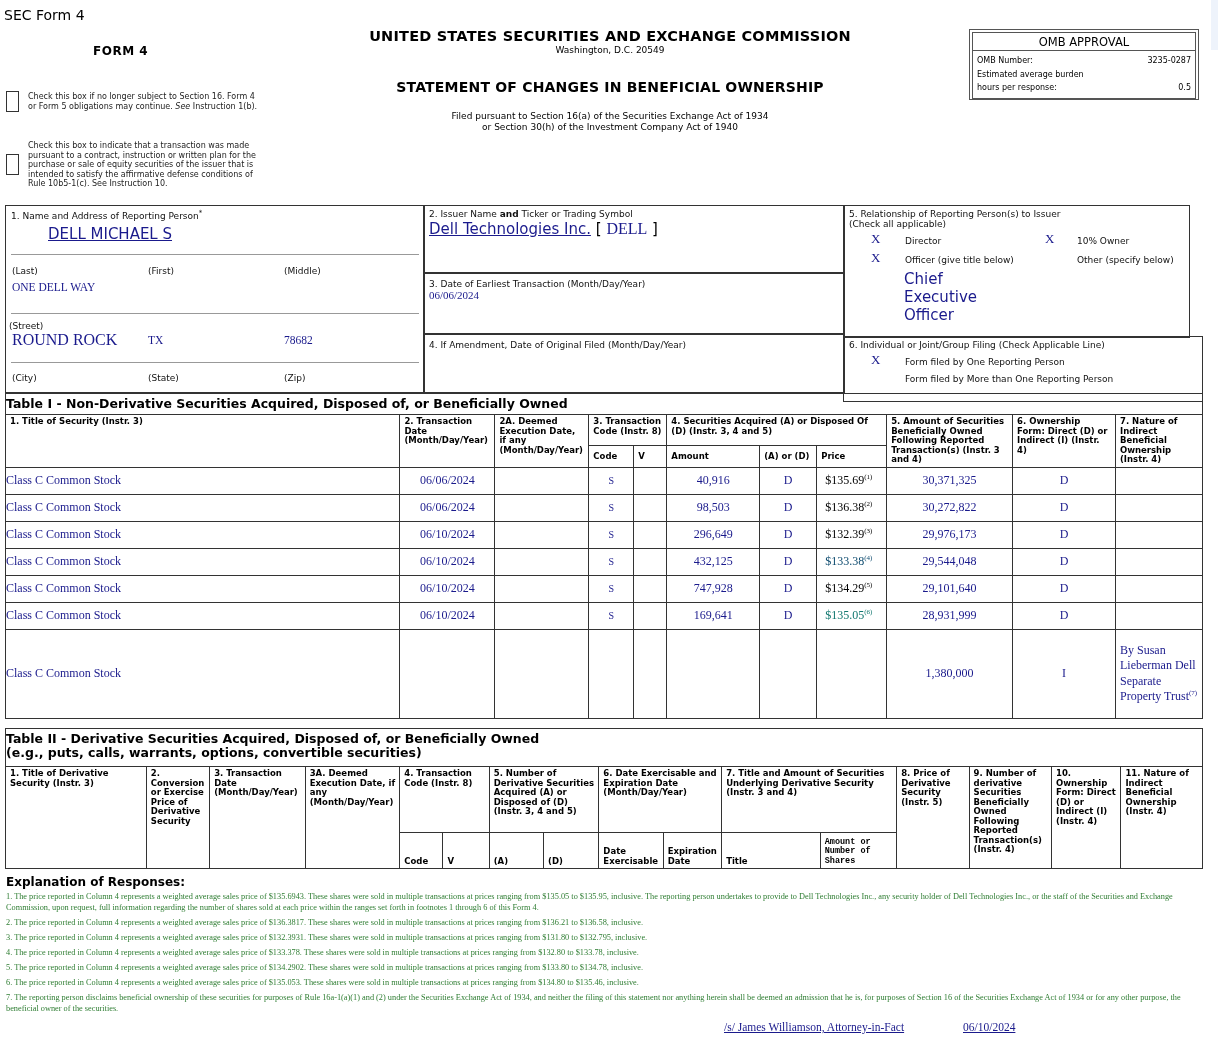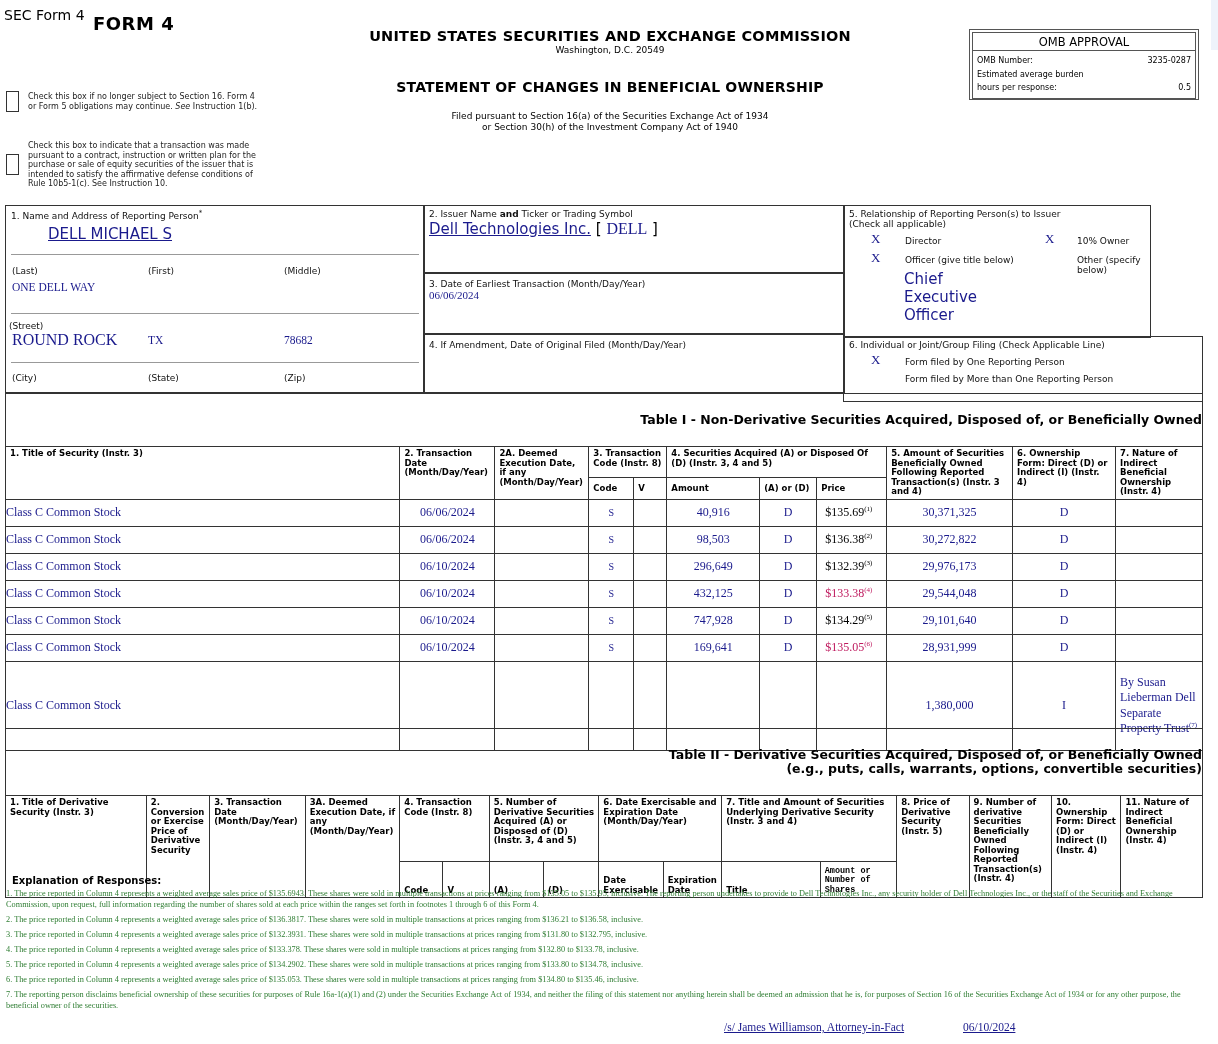--- a/index.html
+++ b/index.html
@@ -3,21 +3,21 @@
 <meta charset="utf-8">
 <style>
   * { box-sizing: border-box; margin: 0; padding: 0; }
   html, body { width: 1218px; height: 1044px; background: #fff; overflow: hidden; }
   body { font-family: "DejaVu Sans", sans-serif; color: #000; position: relative; }
   .serif { font-family: "Liberation Serif", serif; }
   .blue { color: #1a1a8c; }
   a.blue { color: #1a1a8c; text-decoration: underline; }
 
   #doc-title { position: absolute; left: 4px; top: 7px; font-size: 14px; }
-  #form-label { position: absolute; left: 93px; top: 13px; font-size: 18px; font-weight: bold; letter-spacing: 0.5px; }
+  #form-label { position: absolute; left: 93px; top: 44px; font-size: 12px; font-weight: bold; letter-spacing: 0.5px; }
 
   .check-row { position: absolute; left: 6px; display: flex; align-items: center; }
   .checkbox { width: 13px; height: 21px; border: 1.5px solid #333; margin-right: 9px; flex: 0 0 auto; }
   .check-text { font-size: 8px; line-height: 9.5px; color: #222; width: 230px; }
 
   #sec-header { position: absolute; left: 355px; top: 28px; width: 510px; text-align: center; }
   #sec-header .h1 { font-size: 14.5px; font-weight: bold; letter-spacing: 0.2px; }
   #sec-header .sub { font-size: 9px; margin-top: 1px; }
   #sec-header .h2 { font-size: 14px; font-weight: bold; margin-top: 24px; letter-spacing: 0.2px; }
   #sec-header .filed { font-size: 9px; line-height: 10.5px; margin-top: 16px; }
@@ -31,27 +31,27 @@
 
   
   .box { position: absolute; border: 1.5px solid #333; }
   .lbl { font-size: 9px; color: #111; }
   .hr { position: absolute; height: 1px; background: #999; }
 
   
   table { border-collapse: collapse; position: absolute; }
   td, th { border: 1.5px solid #333; vertical-align: top; }
   th { font-size: 8.5px; font-weight: bold; text-align: left; padding: 2px 4px; line-height: 9.5px; }
-  .tcap { text-align: right; font-size: 12.5px; font-weight: bold; padding: 19px 0; line-height: 14px; }
+  .tcap { text-align: left; font-size: 12.5px; font-weight: bold; padding: 3px 0; line-height: 14px; }
   .row td { height: 27px; vertical-align: middle; font-family: "Liberation Serif", serif; font-size: 12px; color: #1a1a8c; }
   .c { text-align: center; }
   sup { font-size: 7px; vertical-align: super; line-height: 0; }
 
   #explain { position: absolute; left: 6px; top: 875px; width: 1200px; }
-  #explain .title { font-size: 10px; font-weight: bold; margin-left: 6px; }
+  #explain .title { font-size: 12px; font-weight: bold; }
   #explain .fn { font-family: "Liberation Serif", serif; font-size: 8.3px; color: #2e7d32; line-height: 11px; margin-top: 4px; }
 
   #signature { position: absolute; top: 1021px; font-family: "Liberation Serif", serif; font-size: 11.5px; }
 </style>
 </head>
 <body>
 
 <div id="scroll-strip"></div>
 
 <div id="doc-title">SEC Form 4</div>
@@ -124,21 +124,21 @@
 
 <div class="box" style="left:423px; top:272px; width:422px; height:63px;">
   <div class="lbl" style="position:absolute; left:5px; top:6px;">3. Date of Earliest Transaction (Month/Day/Year)</div>
   <div class="serif blue" style="position:absolute; left:5px; top:16px; font-size:11px;">06/06/2024</div>
 </div>
 
 <div class="box" style="left:423px; top:333px; width:422px; height:60px;">
   <div class="lbl" style="position:absolute; left:5px; top:6px;">4. If Amendment, Date of Original Filed (Month/Day/Year)</div>
 </div>
 
-<div class="box" style="left:843px; top:205px; width:308px; height:133px;">
+<div class="box" style="left:843px; top:205px; width:347px; height:133px;">
   <div class="lbl" style="position:absolute; left:5px; top:3px; line-height:10px;">
     <div>5. Relationship of Reporting Person(s) to Issuer</div>
     <div>(Check all applicable)</div>
   </div>
   <div class="serif blue" style="position:absolute; left:27px; top:25px; font-size:13px;">X</div>
   <div class="lbl" style="position:absolute; left:61px; top:30px;">Director</div>
   <div class="serif blue" style="position:absolute; left:201px; top:25px; font-size:13px;">X</div>
   <div class="lbl" style="position:absolute; left:233px; top:30px;">10% Owner</div>
   <div class="serif blue" style="position:absolute; left:27px; top:44px; font-size:13px;">X</div>
   <div class="lbl" style="position:absolute; left:61px; top:49px;">Officer (give title below)</div>
@@ -232,21 +232,21 @@
         <td></td>
   </tr>
   <tr class="row">
     <td>Class C Common Stock</td>
     <td class="c">06/10/2024</td>
         <td></td>
     <td class="c" style="font-size:10px;">S</td>
         <td></td>
     <td class="c">432,125</td>
     <td class="c">D</td>
-    <td style="color:#be185d; padding-left:8px;"><span>$133.38</span><sup>(4)</sup></td>
+    <td style="color:#0c4a6e; padding-left:8px;"><span>$133.38</span><sup>(4)</sup></td>
     <td class="c">29,544,048</td>
     <td class="c">D</td>
         <td></td>
   </tr>
   <tr class="row">
     <td>Class C Common Stock</td>
     <td class="c">06/10/2024</td>
         <td></td>
     <td class="c" style="font-size:10px;">S</td>
         <td></td>
@@ -258,21 +258,21 @@
         <td></td>
   </tr>
   <tr class="row">
     <td>Class C Common Stock</td>
     <td class="c">06/10/2024</td>
         <td></td>
     <td class="c" style="font-size:10px;">S</td>
         <td></td>
     <td class="c">169,641</td>
     <td class="c">D</td>
-    <td style="color:#be185d; padding-left:8px;"><span>$135.05</span><sup>(6)</sup></td>
+    <td style="color:#0f766e; padding-left:8px;"><span>$135.05</span><sup>(6)</sup></td>
     <td class="c">28,931,999</td>
     <td class="c">D</td>
         <td></td>
   </tr>
   <tr class="row">
     <td style="height:89px;">Class C Common Stock</td>
     <td></td>
         <td></td>
         <td></td>
         <td></td>

